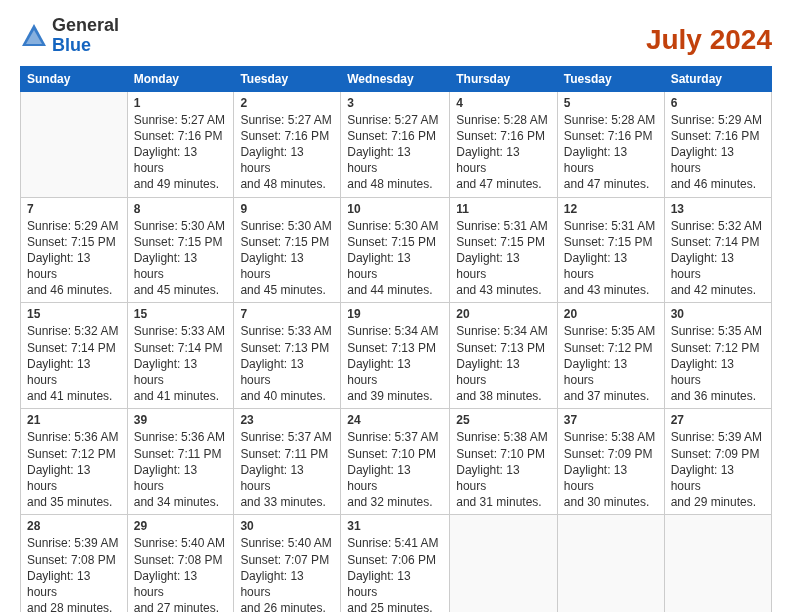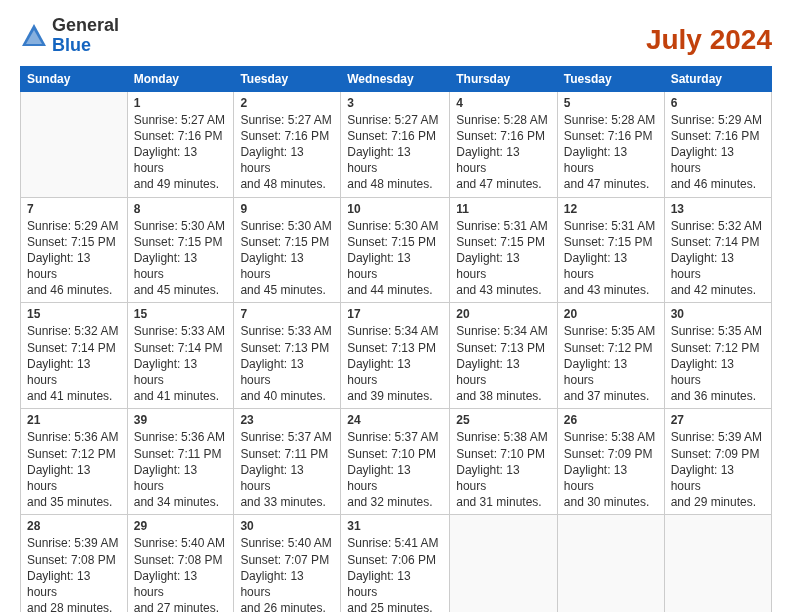--- a/index.html
+++ b/index.html
@@ -196,21 +196,21 @@
           </td>
           <td>
             <span class="day-number">15</span>
             <div class="day-info">Sunrise: 5:33 AM<br>Sunset: 7:14 PM<br>Daylight: 13 hours<br>and 41 minutes.</div>
           </td>
           <td>
             <span class="day-number">7</span>
             <div class="day-info">Sunrise: 5:33 AM<br>Sunset: 7:13 PM<br>Daylight: 13 hours<br>and 40 minutes.</div>
           </td>
           <td>
-            <span class="day-number">17</span>
+            <span class="day-number">19</span>
             <div class="day-info">Sunrise: 5:34 AM<br>Sunset: 7:13 PM<br>Daylight: 13 hours<br>and 39 minutes.</div>
           </td>
           <td>
             <span class="day-number">20</span>
             <div class="day-info">Sunrise: 5:34 AM<br>Sunset: 7:13 PM<br>Daylight: 13 hours<br>and 38 minutes.</div>
           </td>
           <td>
             <span class="day-number">20</span>
             <div class="day-info">Sunrise: 5:35 AM<br>Sunset: 7:12 PM<br>Daylight: 13 hours<br>and 37 minutes.</div>
           </td>
@@ -234,21 +234,21 @@
           </td>
           <td>
             <span class="day-number">24</span>
             <div class="day-info">Sunrise: 5:37 AM<br>Sunset: 7:10 PM<br>Daylight: 13 hours<br>and 32 minutes.</div>
           </td>
           <td>
             <span class="day-number">25</span>
             <div class="day-info">Sunrise: 5:38 AM<br>Sunset: 7:10 PM<br>Daylight: 13 hours<br>and 31 minutes.</div>
           </td>
           <td>
-            <span class="day-number">26</span>
+            <span class="day-number">37</span>
             <div class="day-info">Sunrise: 5:38 AM<br>Sunset: 7:09 PM<br>Daylight: 13 hours<br>and 30 minutes.</div>
           </td>
           <td>
             <span class="day-number">27</span>
             <div class="day-info">Sunrise: 5:39 AM<br>Sunset: 7:09 PM<br>Daylight: 13 hours<br>and 29 minutes.</div>
           </td>
         </tr>
         <tr>
           <td>
             <span class="day-number">28</span>

